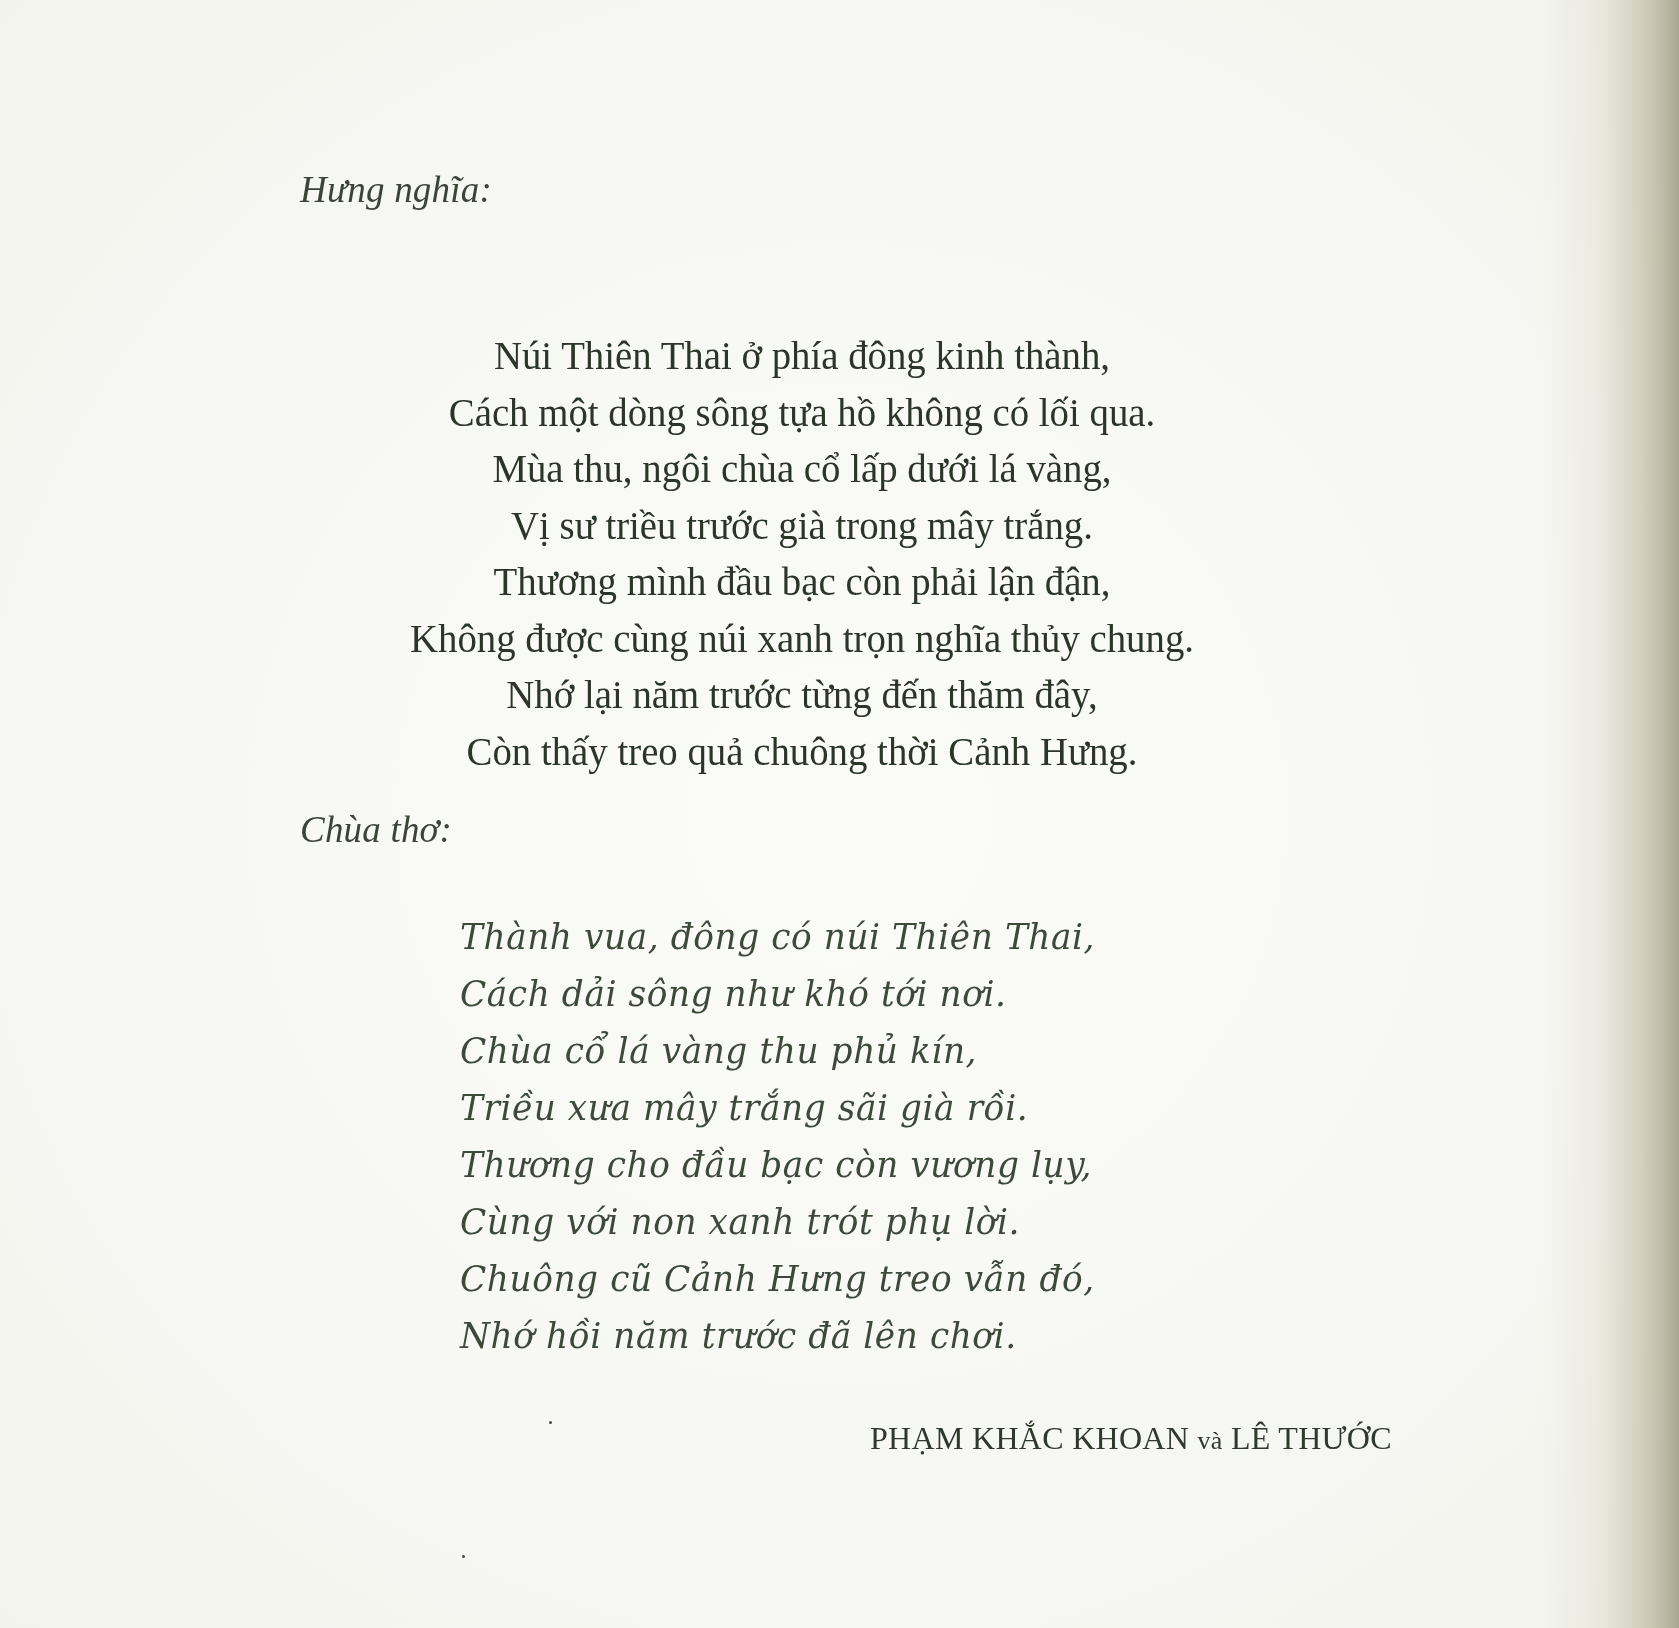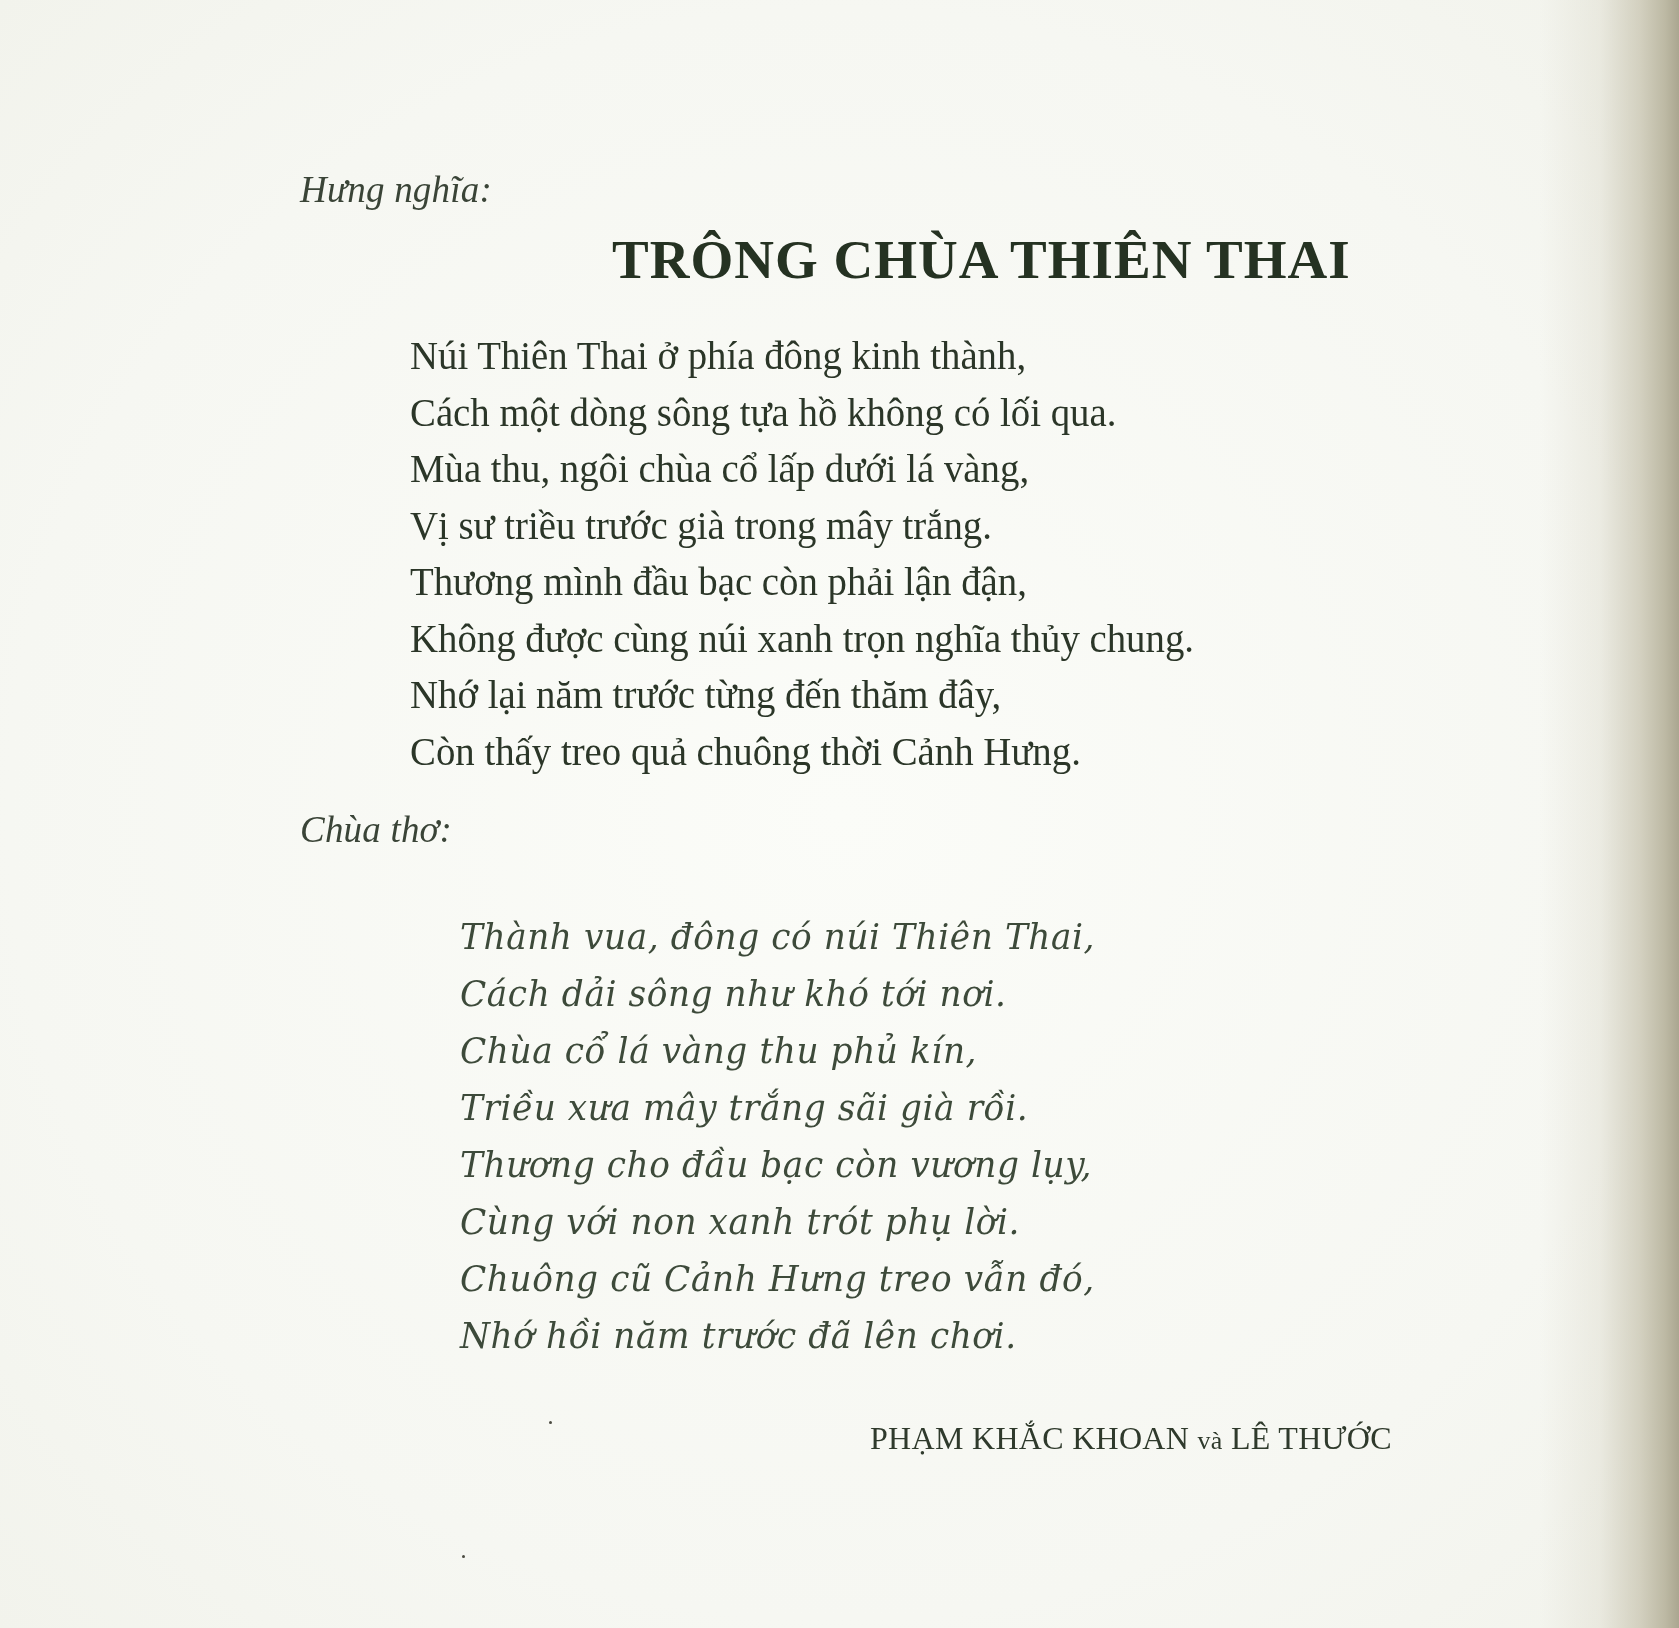--- a/index.html
+++ b/index.html
@@ -49,20 +49,21 @@
       white-space: nowrap;
       line-height: 1;
     }
     .prose {
       position: absolute;
       left: 410px;
       top: 328px;
       margin: 0;
       padding: 0;
       list-style: none;
+      text-align: center;
     }
     .prose li {
       font-size: 40px;
       line-height: 56.5px;
       height: 56.5px;
       color: #2b3628;
       white-space: nowrap;
       transform: scaleX(0.97);
       transform-origin: left center;
     }
@@ -107,21 +108,20 @@
       background: #4a4a40;
     }
   </style>
 </head>
 <body>
 
 <div class="page">
 
   <div class="label" style="left:300px; top:168px;">Hưng nghĩa:</div>
 
-  <h1 class="title" style="margin:0;">TRÔNG CHÙA THIÊN THAI</h1>
 
   <ul class="prose">
     <li>Núi Thiên Thai ở phía đông kinh thành,</li>
     <li>Cách một dòng sông tựa hồ không có lối qua.</li>
     <li>Mùa thu, ngôi chùa cổ lấp dưới lá vàng,</li>
     <li>Vị sư triều trước già trong mây trắng.</li>
     <li>Thương mình đầu bạc còn phải lận đận,</li>
     <li>Không được cùng núi xanh trọn nghĩa thủy chung.</li>
     <li>Nhớ lại năm trước từng đến thăm đây,</li>
     <li>Còn thấy treo quả chuông thời Cảnh Hưng.</li>

